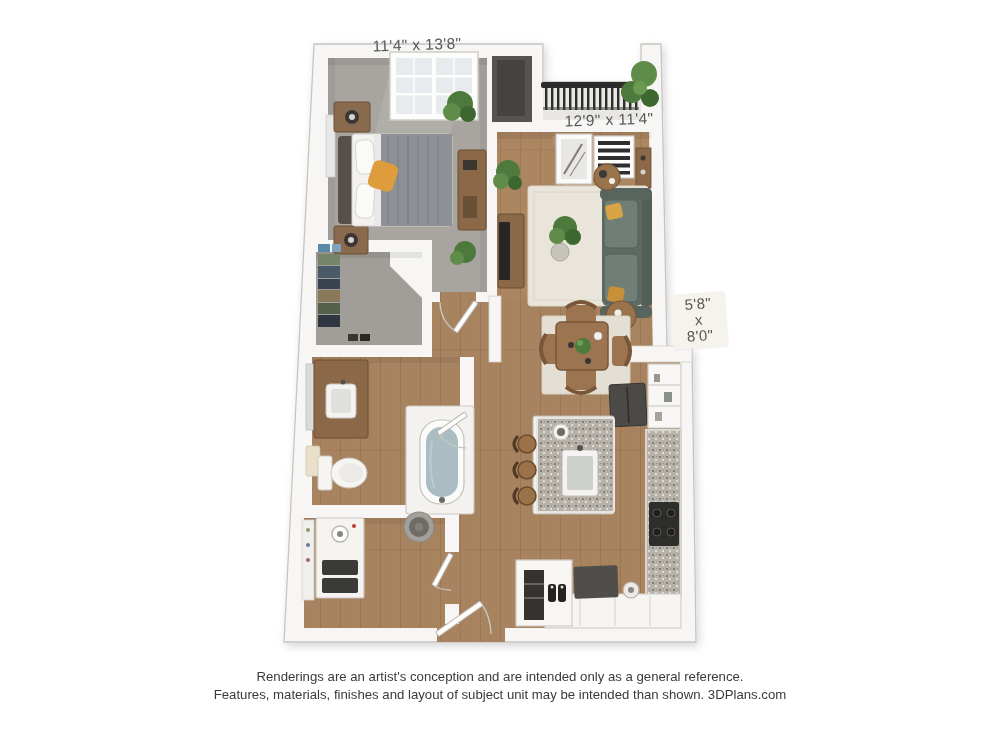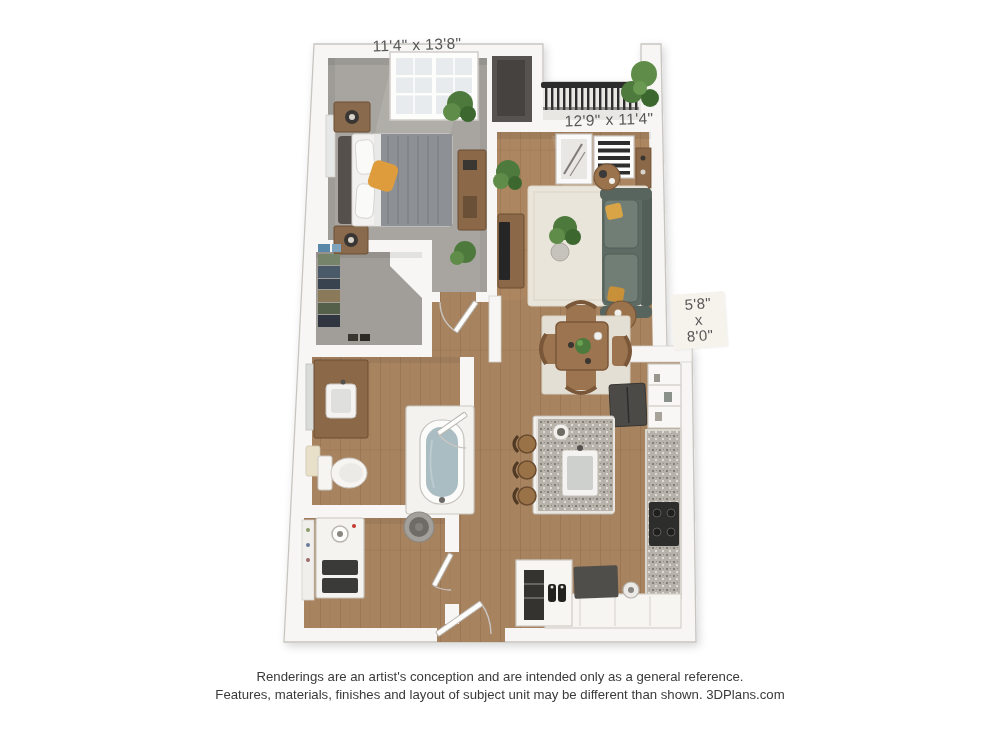--- a/index.html
+++ b/index.html
@@ -397,16 +397,16 @@
   <div class="dim-label dim-bedroom">11'4" x 13'8"</div>
   <div class="dim-label dim-living">12'9" x 11'4"</div>
   <div class="dim-label dim-balcony">
     <div>5'8"</div>
     <div>x</div>
     <div>8'0"</div>
   </div>
 
   <div class="disclaimer">
     <div>Renderings are an artist's conception and are intended only as a general reference.</div>
-    <div>Features, materials, finishes and layout of subject unit may be different than shown. 3DPlans.com</div>
+    <div>Features, materials, finishes and layout of subject unit may be intended than shown. 3DPlans.com</div>
   </div>
 
 </div>
 
 </body></html>

